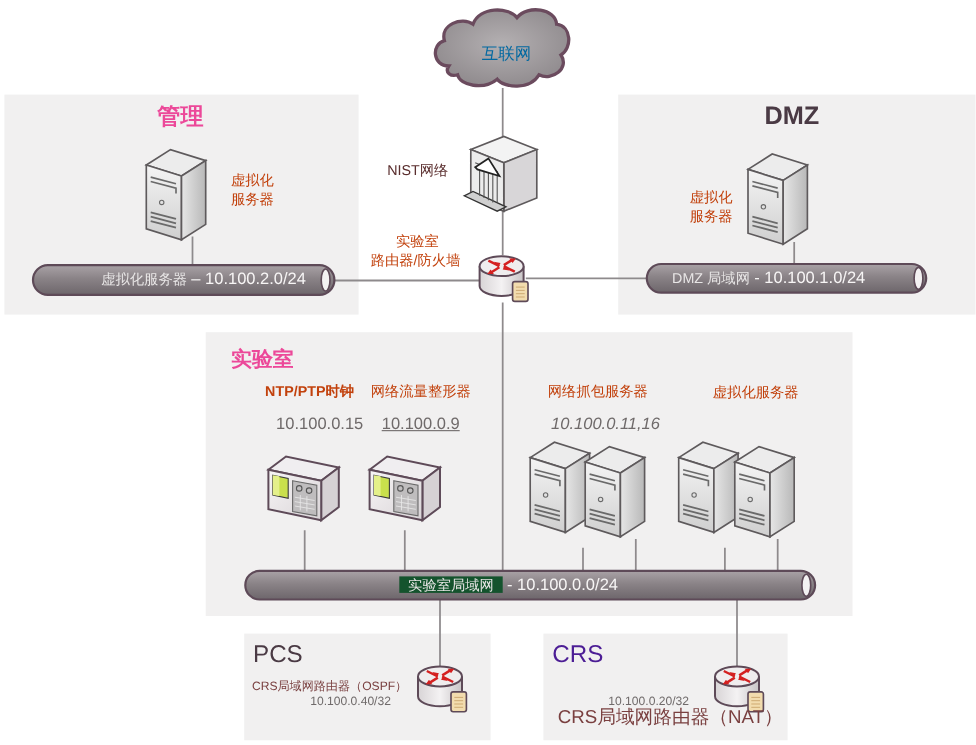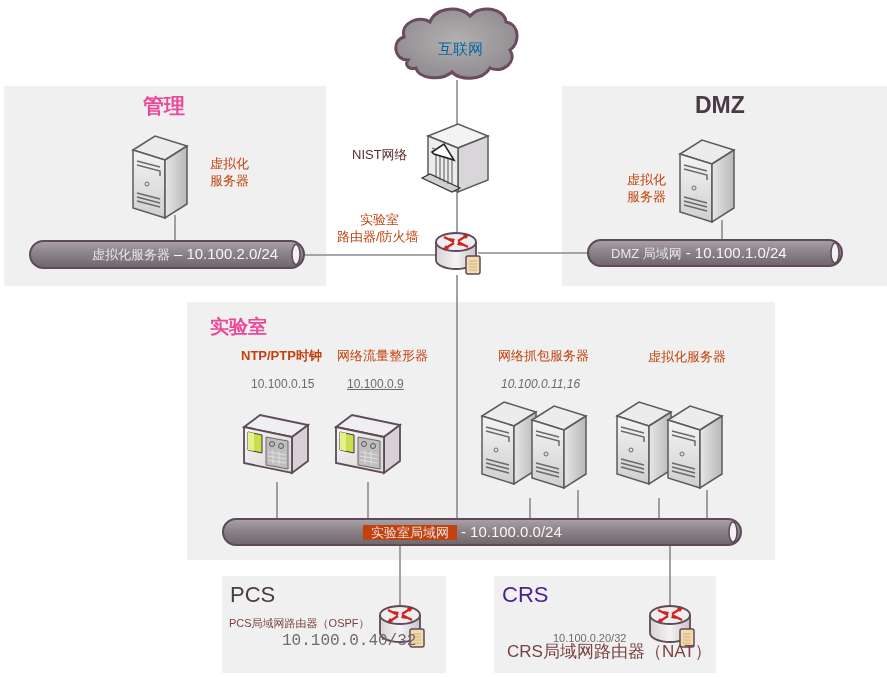--- a/index.html
+++ b/index.html
@@ -2,21 +2,21 @@
 <html><head>
 <meta charset="utf-8">
 <style>
   html, body { margin:0; padding:0; background:#ffffff; }
   body { width:887px; height:677px; position:relative; overflow:hidden;
          font-family:"Liberation Sans","DejaVu Sans",sans-serif; }
   .zone { position:absolute; background:#f1f0f0; }
   .zone-title { position:absolute; color:#ec4899; }
   .txt { position:absolute; white-space:nowrap; }
   .lbl-red { color:#c2410c; font-size:13px; }
-  .lbl-gray { color:#6f6a6a; font-size:12px; }
+  .lbl-gray { color:#6f6a6a; font-size:15px; }
   .lbl-dark { color:#5a2e2e; font-size:13px; }
   svg.diagram { position:absolute; left:0; top:0; }
   .pipe-text { position:absolute; white-space:nowrap; color:#f4f2f2; font-size:14px; }
   .pipe-text .cn { font-size:13px; color:#e8e6e6; }
   .pipe-text .ip { font-size:15px; font-weight:normal; color:#f7f5f5; }
 </style>
 </head>
 <body>
 
 <div class="zone" style="left:4px;top:86px;width:322px;height:200px;"></div>
@@ -183,23 +183,23 @@
 
 <div class="txt lbl-red" style="left:337px;top:347px;">网络流量整形器</div>
 <div class="txt lbl-gray" style="left:347px;top:377px;text-decoration:underline;">10.100.0.9</div>
 
 <div class="txt lbl-red" style="left:498px;top:347px;">网络抓包服务器</div>
 <div class="txt lbl-gray" style="left:501px;top:377px;font-style:italic;text-align:right;">10.100.0.11,16</div>
 
 <div class="txt lbl-red" style="left:648px;top:348px;">虚拟化服务器</div>
 
 <div class="pipe-text" style="left:363px;top:523px;">
-  <span class="cn" style="background:#c2410c;padding:0 8px;">实验室局域网</span>
+  <span class="cn" style="background:#14532d;padding:0 8px;">实验室局域网</span>
   <span class="ip">- 10.100.0.0/24</span>
 </div>
 
 <div class="zone-title" style="left:230px;top:582px;font-size:22px;color:#4a3a44;">PCS</div>
-<div class="txt" style="left:229px;top:616px;font-size:11px;color:#7a4040;">PCS局域网路由器（OSPF）</div>
-<div class="txt" style="left:282px;top:632px;font-size:16px;color:#6f6a6a;font-family:Liberation Mono, monospace;">10.100.0.40/32</div>
+<div class="txt" style="left:229px;top:616px;font-size:11px;color:#7a4040;">CRS局域网路由器（OSPF）</div>
+<div class="txt" style="left:282px;top:632px;font-size:11px;color:#6f6a6a;">10.100.0.40/32</div>
 
 <div class="zone-title" style="left:502px;top:582px;font-size:22px;color:#4c1d95;">CRS</div>
 <div class="txt" style="left:507px;top:640px;font-size:17px;color:#7a4040;text-align:center;">CRS局域网路由器（NAT）</div>
 <div class="txt" style="left:553px;top:632px;font-size:11px;color:#6f6a6a;text-align:right;">10.100.0.20/32</div>
 
 </body></html>

